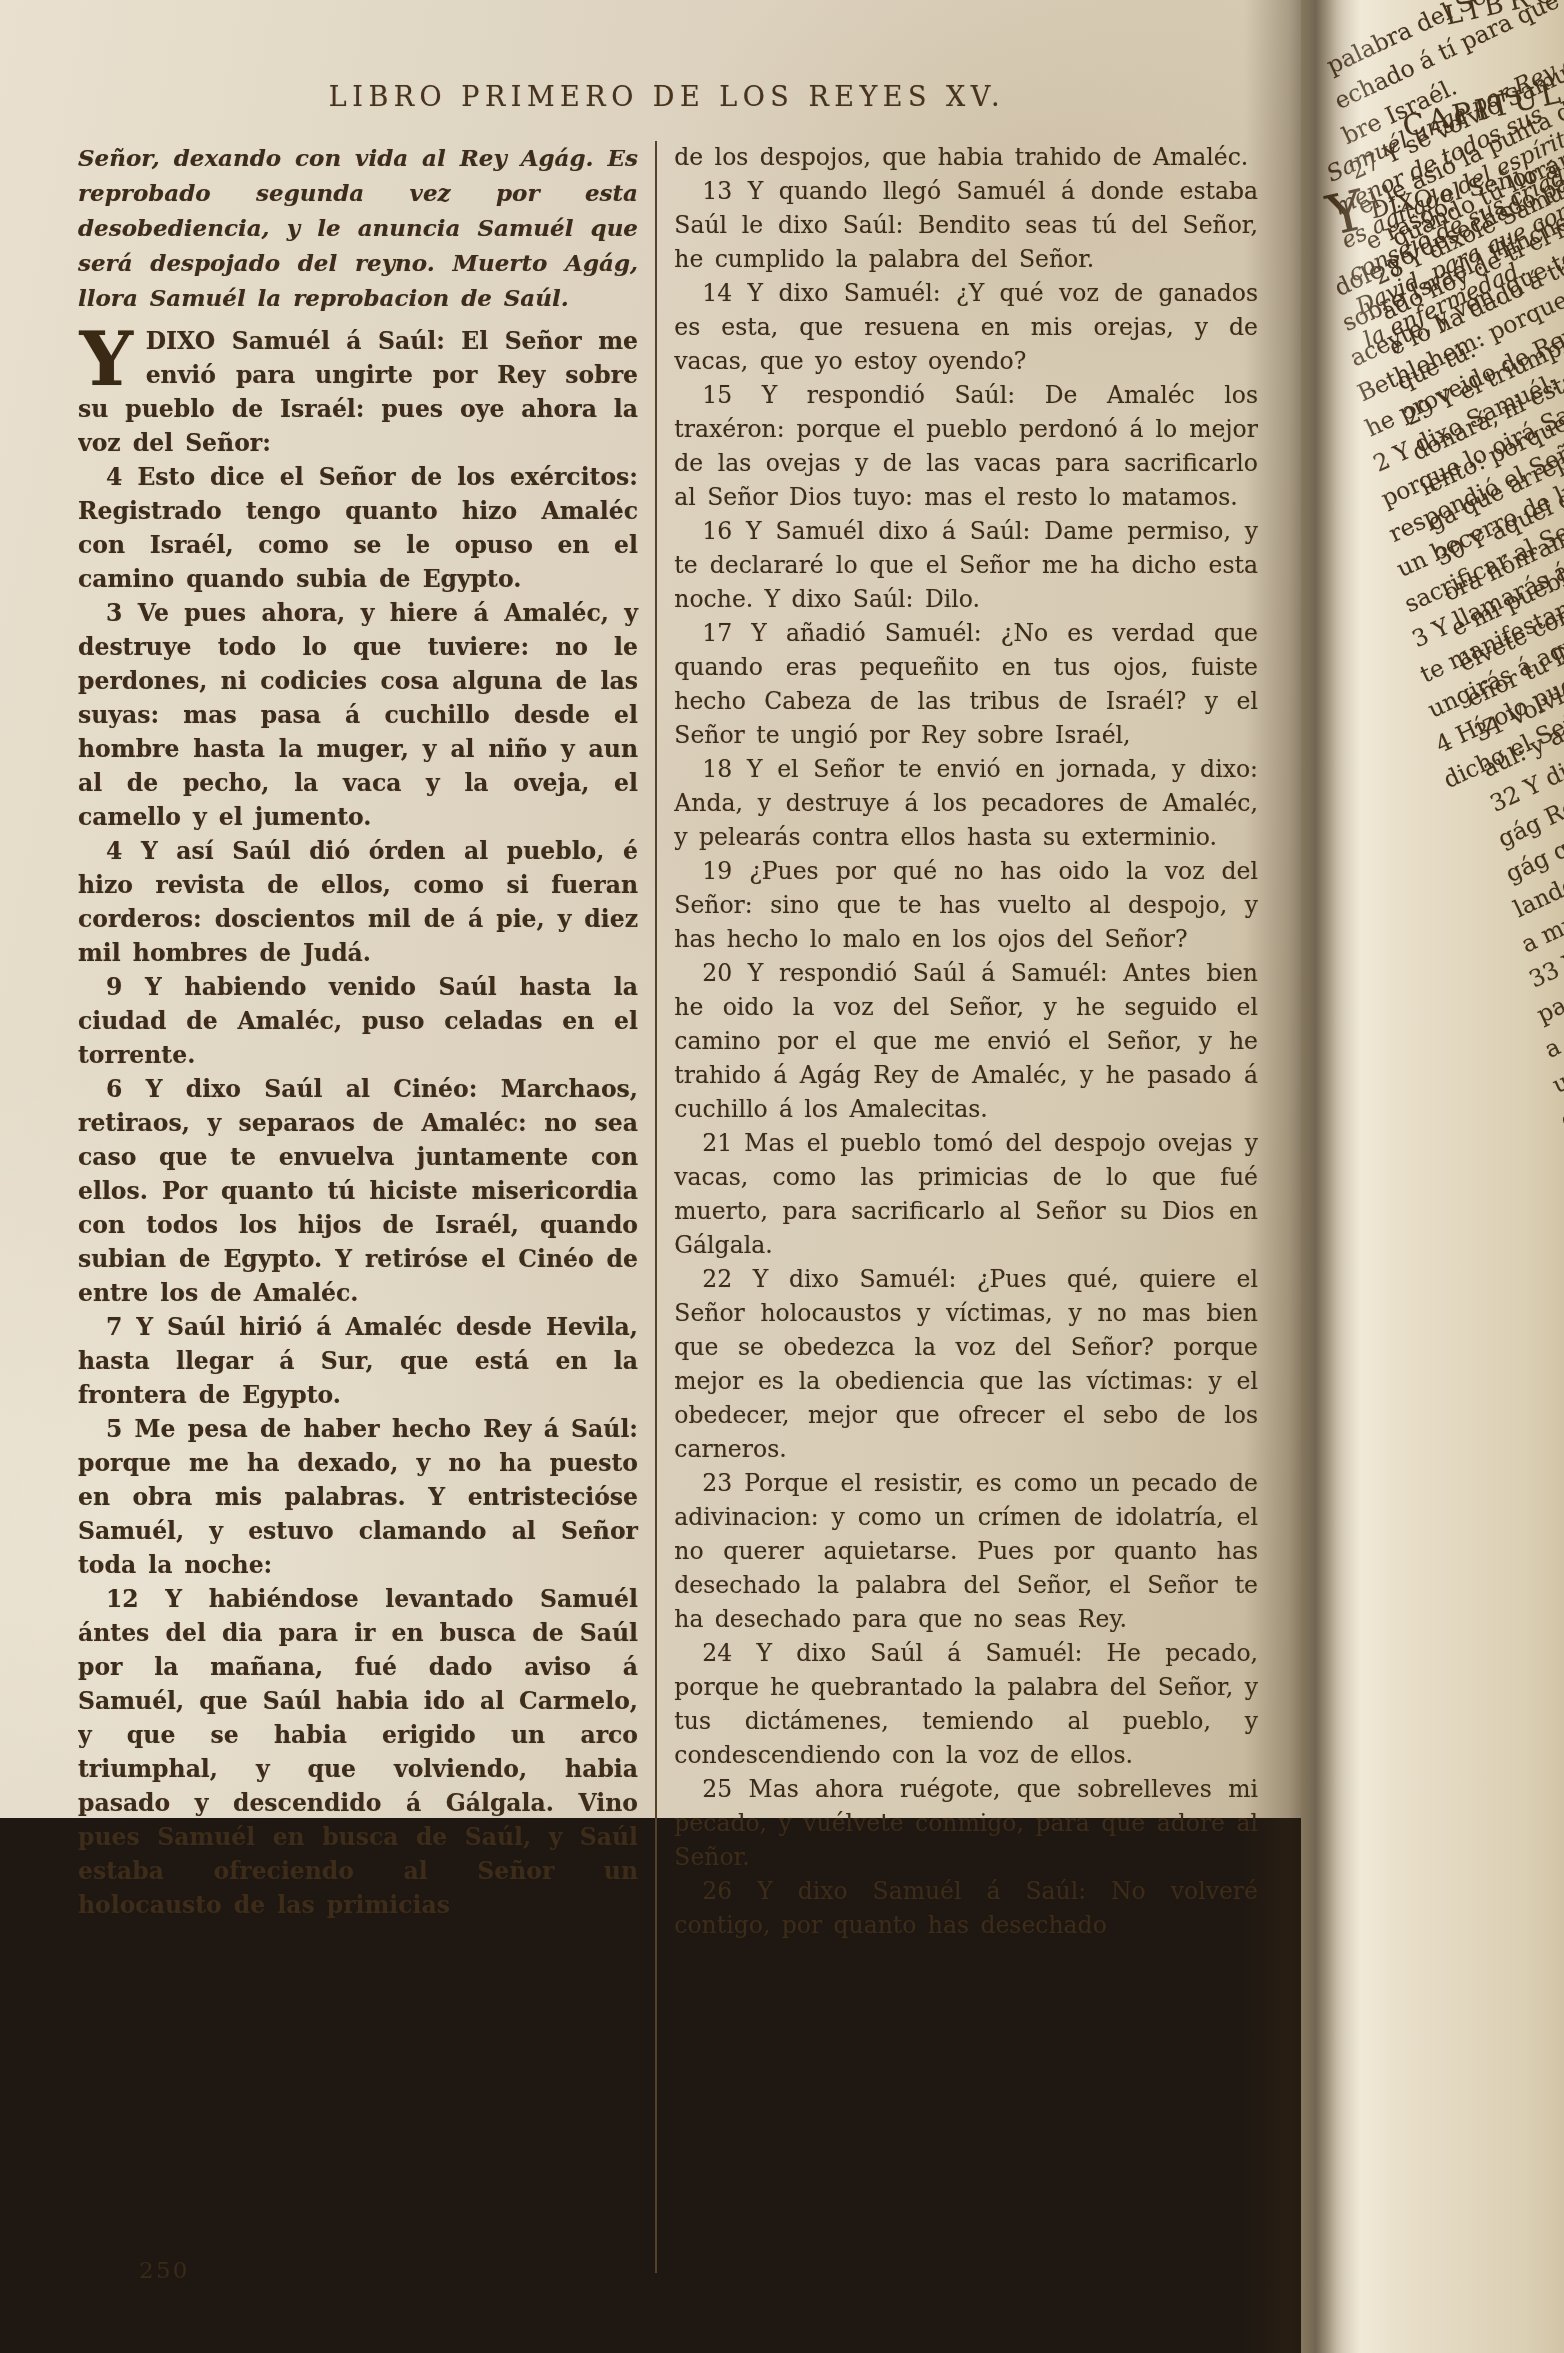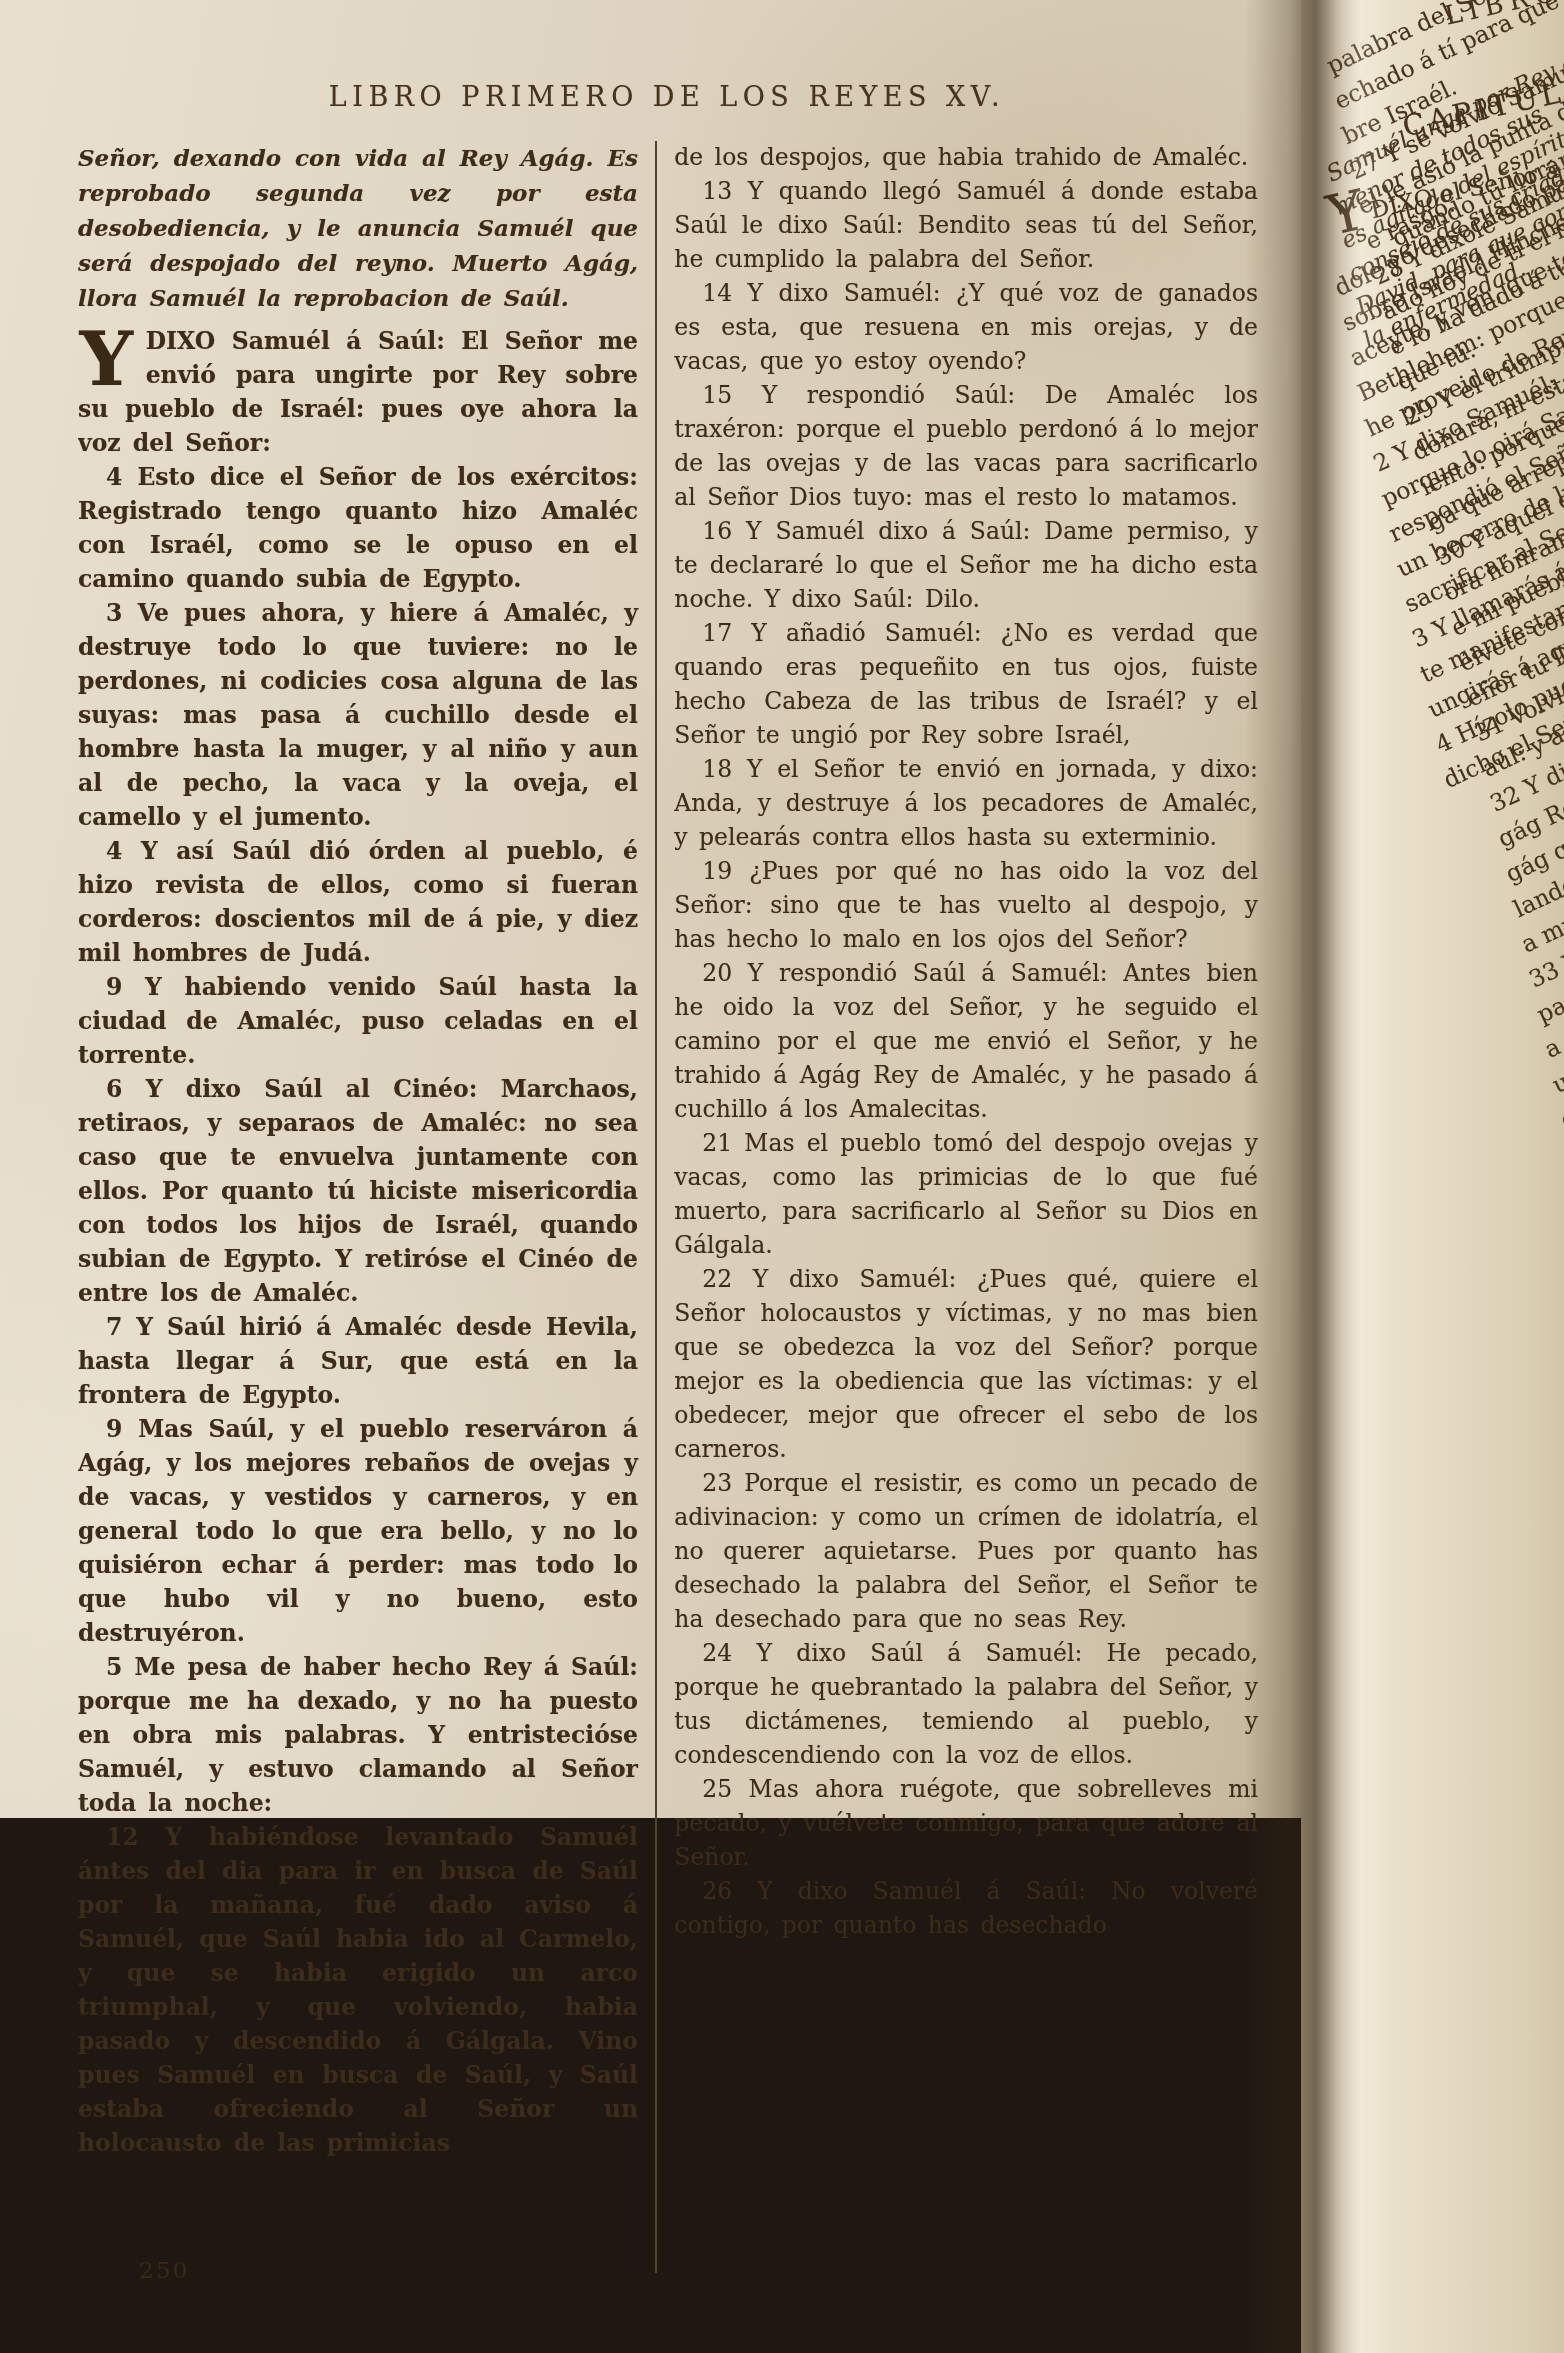--- a/index.html
+++ b/index.html
@@ -110,21 +110,20 @@
           <span class="drop-cap">Y</span><span>DIXO Samuél á Saúl: El Señor me envió para ungirte por Rey sobre su pueblo de Israél: pues oye ahora la voz del Señor:</span>
         </p>
 
         <div class="verses">
             <div>4 Esto dice el Señor de los exércitos: Registrado tengo quanto hizo Amaléc con Israél, como se le opuso en el camino quando subia de Egypto.</div>
             <div>3 Ve pues ahora, y hiere á Amaléc, y destruye todo lo que tuviere: no le perdones, ni codicies cosa alguna de las suyas: mas pasa á cuchillo desde el hombre hasta la muger, y al niño y aun al de pecho, la vaca y la oveja, el camello y el jumento.</div>
             <div>4 Y así Saúl dió órden al pueblo, é hizo revista de ellos, como si fueran corderos: doscientos mil de á pie, y diez mil hombres de Judá.</div>
             <div>9 Y habiendo venido Saúl hasta la ciudad de Amaléc, puso celadas en el torrente.</div>
             <div>6 Y dixo Saúl al Cinéo: Marchaos, retiraos, y separaos de Amaléc: no sea caso que te envuelva juntamente con ellos. Por quanto tú hiciste misericordia con todos los hijos de Israél, quando subian de Egypto. Y retiróse el Cinéo de entre los de Amaléc.</div>
             <div>7 Y Saúl hirió á Amaléc desde Hevila, hasta llegar á Sur, que está en la frontera de Egypto.</div>
-            <div>9 Mas Saúl, y el pueblo reserváron á Agág, y los mejores rebaños de ovejas y de vacas, y vestidos y carneros, y en general todo lo que era bello, y no lo quisiéron echar á perder: mas todo lo que hubo vil y no bueno, esto destruyéron.</div>
             <div>5 Me pesa de haber hecho Rey á Saúl: porque me ha dexado, y no ha puesto en obra mis palabras. Y entristecióse Samuél, y estuvo clamando al Señor toda la noche:</div>
             <div>12 Y habiéndose levantado Samuél ántes del dia para ir en busca de Saúl por la mañana, fué dado aviso á Samuél, que Saúl habia ido al Carmelo, y que se habia erigido un arco triumphal, y que volviendo, habia pasado y descendido á Gálgala. Vino pues Samuél en busca de Saúl, y Saúl estaba ofreciendo al Señor un holocausto de las primicias</div>
           </div>
       </div>
 
       <div class="col-rule"></div>
 
       <div class="col-right">
         <p class="continuation">de los despojos, que habia trahido de Amaléc.</p>
 

